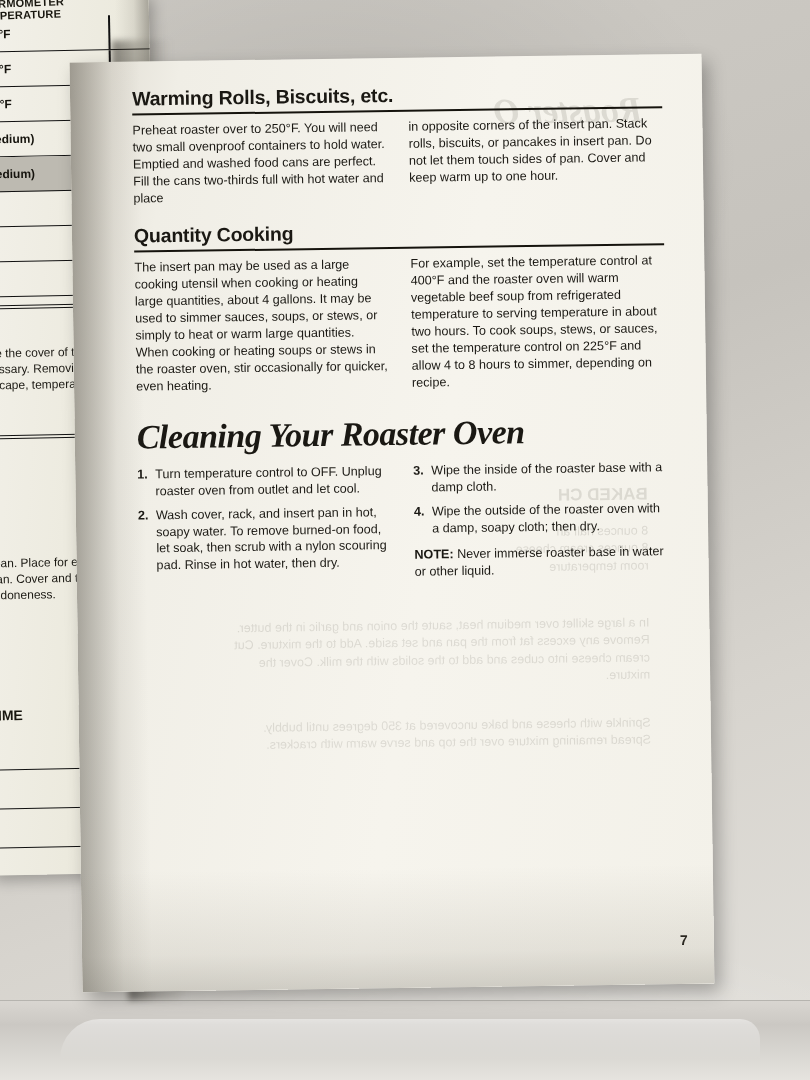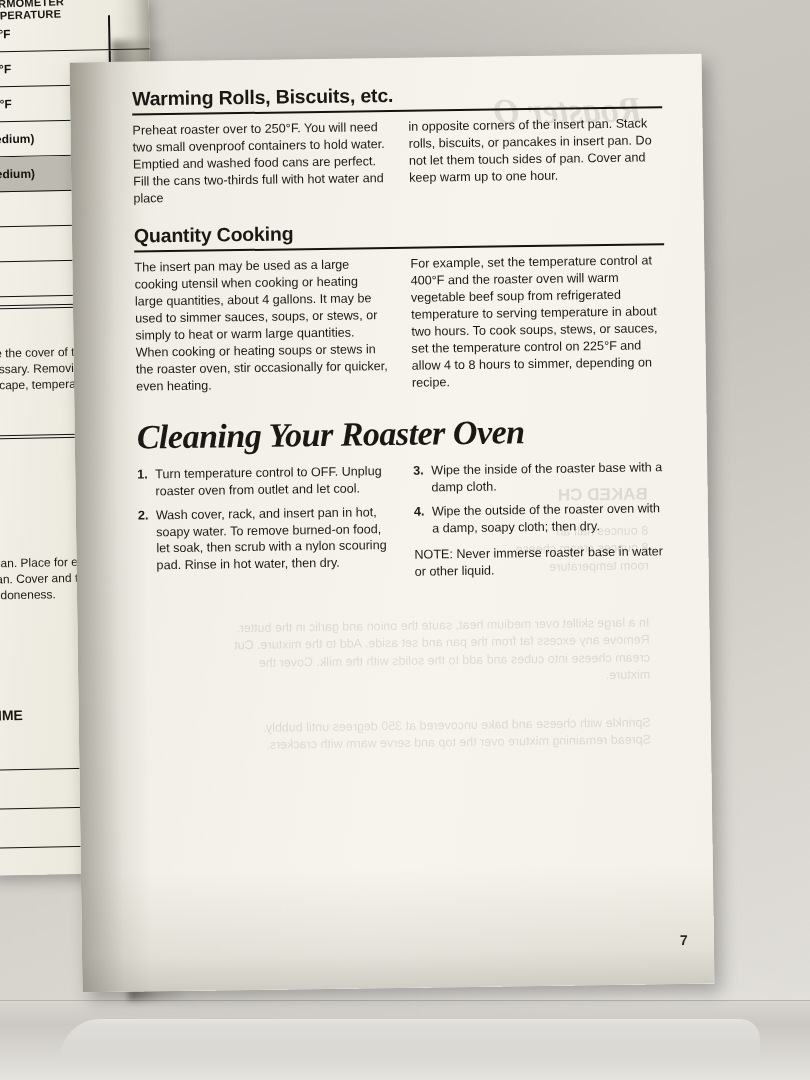--- a/index.html
+++ b/index.html
@@ -259,21 +259,21 @@
   }
   ol.steps li .num {
     font-weight: 700;
     min-width: 13px;
   }
   .note {
     font-size: 12.6px;
     line-height: 1.33;
     margin-top: 10px;
   }
-  .note b { font-weight: 400; }
+  .note b { font-weight: 700; }
 
   .pagenum {
     position: absolute;
     right: 26px;
     bottom: 36px;
     font-size: 14px;
     font-weight: 700;
     color: #16140e;
   }
 

